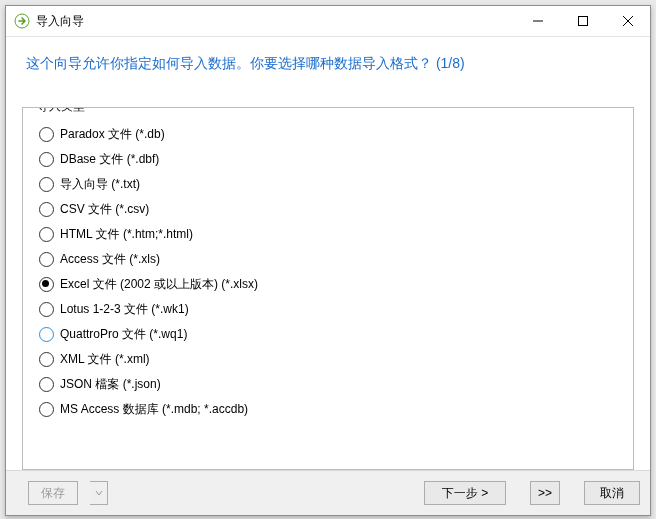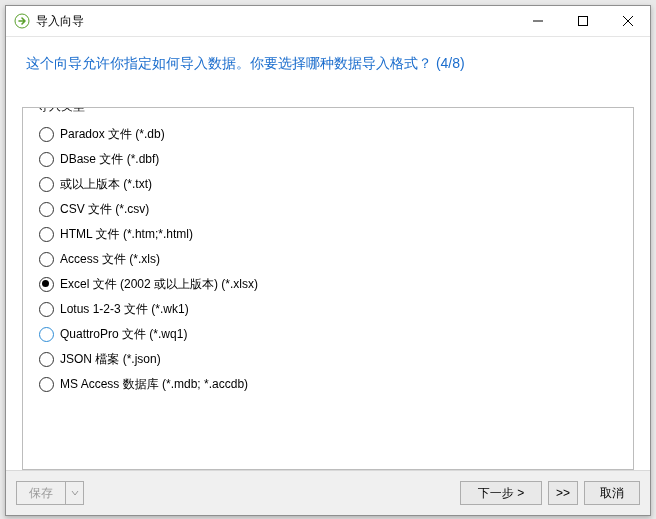--- a/index.html
+++ b/index.html
@@ -130,38 +130,39 @@
     min-width: 70px;
     border: 1px solid #adadad;
     background: #e9e9e9;
     display: inline-flex;
     align-items: center;
     justify-content: center;
     font-size: 12px;
     color: #000;
     padding: 0 10px;
     box-sizing: border-box;
+    margin-left: 12px;
   }
   .btn.disabled {
     color: #9b9b9b;
     background: #efefef;
   }
   .btn-small {
     min-width: 30px;
     width: 30px;
     padding: 0;
   }
   .btn-split-arrow {
     width: 18px;
     min-width: 18px;
     padding: 0;
     border-left: none;
   }
   .footer-left { display: flex; }
-  .footer-right { margin-left: auto; display: flex; gap: 6px; }
+  .footer-right { margin-left: auto; display: flex; gap: 12px; }
 </style>
 </head>
 <body>
 
 <div class="window">
 
   <div class="titlebar">
     <span class="app-icon">
       <svg viewBox="0 0 16 16">
         <circle cx="8" cy="8" r="7" fill="#fff" stroke="#5aa02c" stroke-width="1"></circle>
@@ -183,37 +184,37 @@
       <div class="win-btn">
         <svg viewBox="0 0 10 10">
             <path d="M0 0 L10 10 M10 0 L0 10" stroke="#000" stroke-width="1"></path>
           </svg>
       </div>
     </div>
   </div>
 
   <div class="content">
     <div class="heading-area">
-      <span class="heading-text">这个向导允许你指定如何导入数据。你要选择哪种数据导入格式？ (4/8)</span>
+      <span class="heading-text">这个向导允许你指定如何导入数据。你要选择哪种数据导入格式？ (1/8)</span>
     </div>
 
     <div class="groupbox">
       <span class="groupbox-legend">导入类型</span>
 
       <div class="radio-row">
         <span class="radio"></span>
         <span class="radio-label">Paradox 文件 (*.db)</span>
       </div>
       <div class="radio-row">
         <span class="radio"></span>
         <span class="radio-label">DBase 文件 (*.dbf)</span>
       </div>
       <div class="radio-row">
         <span class="radio"></span>
-        <span class="radio-label">或以上版本 (*.txt)</span>
+        <span class="radio-label">导入向导 (*.txt)</span>
       </div>
       <div class="radio-row">
         <span class="radio"></span>
         <span class="radio-label">CSV 文件 (*.csv)</span>
       </div>
       <div class="radio-row">
         <span class="radio"></span>
         <span class="radio-label">HTML 文件 (*.htm;*.html)</span>
       </div>
       <div class="radio-row">
@@ -224,20 +225,24 @@
         <span class="radio selected"></span>
         <span class="radio-label">Excel 文件 (2002 或以上版本) (*.xlsx)</span>
       </div>
       <div class="radio-row">
         <span class="radio"></span>
         <span class="radio-label">Lotus 1-2-3 文件 (*.wk1)</span>
       </div>
       <div class="radio-row">
         <span class="radio hover"></span>
         <span class="radio-label">QuattroPro 文件 (*.wq1)</span>
+      </div>
+      <div class="radio-row">
+        <span class="radio"></span>
+        <span class="radio-label">XML 文件 (*.xml)</span>
       </div>
       <div class="radio-row">
         <span class="radio"></span>
         <span class="radio-label">JSON 檔案 (*.json)</span>
       </div>
       <div class="radio-row">
         <span class="radio"></span>
         <span class="radio-label">MS Access 数据库 (*.mdb; *.accdb)</span>
       </div>
     </div>

